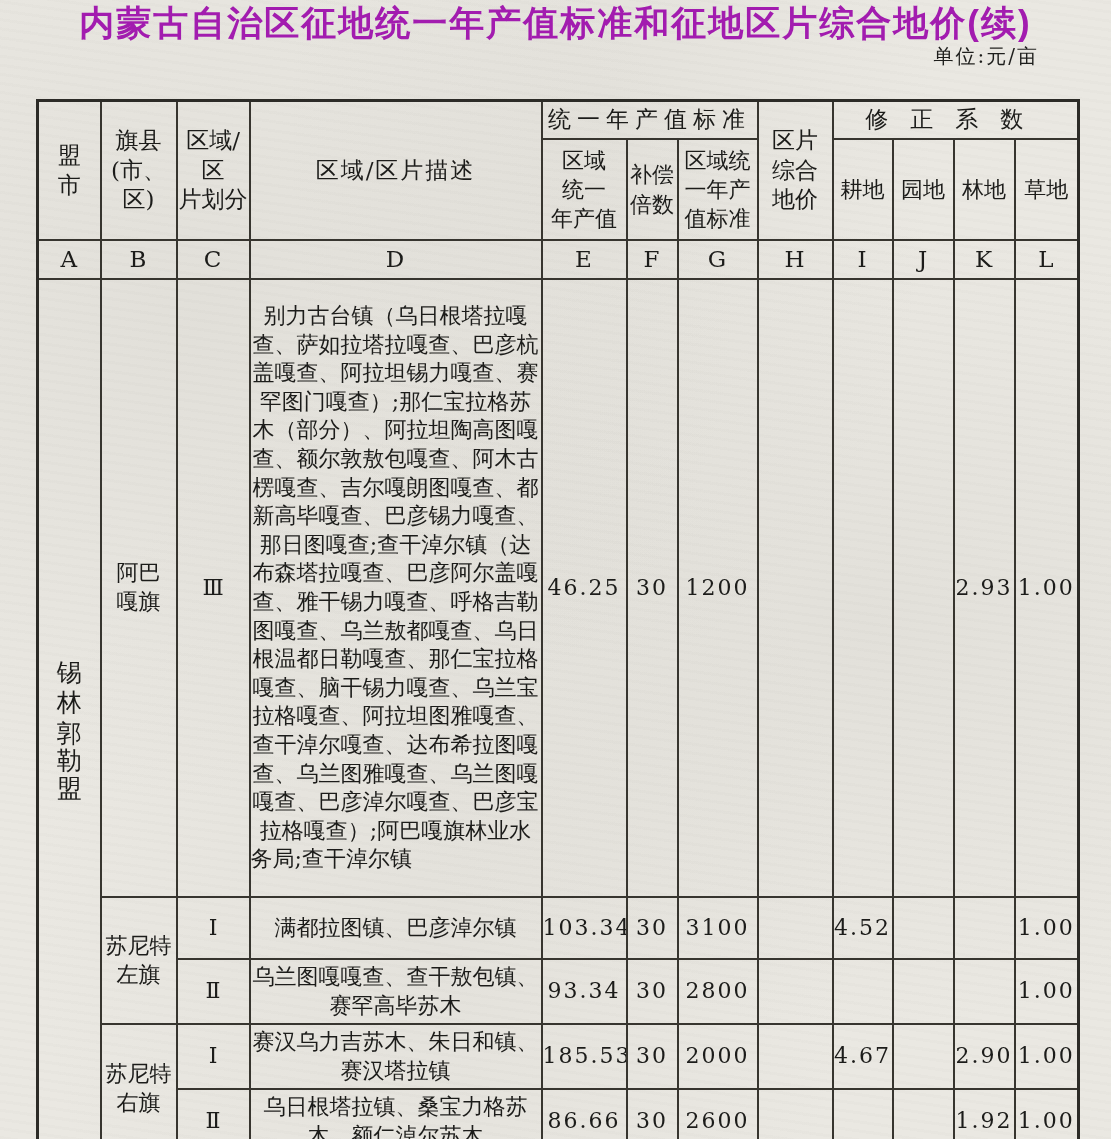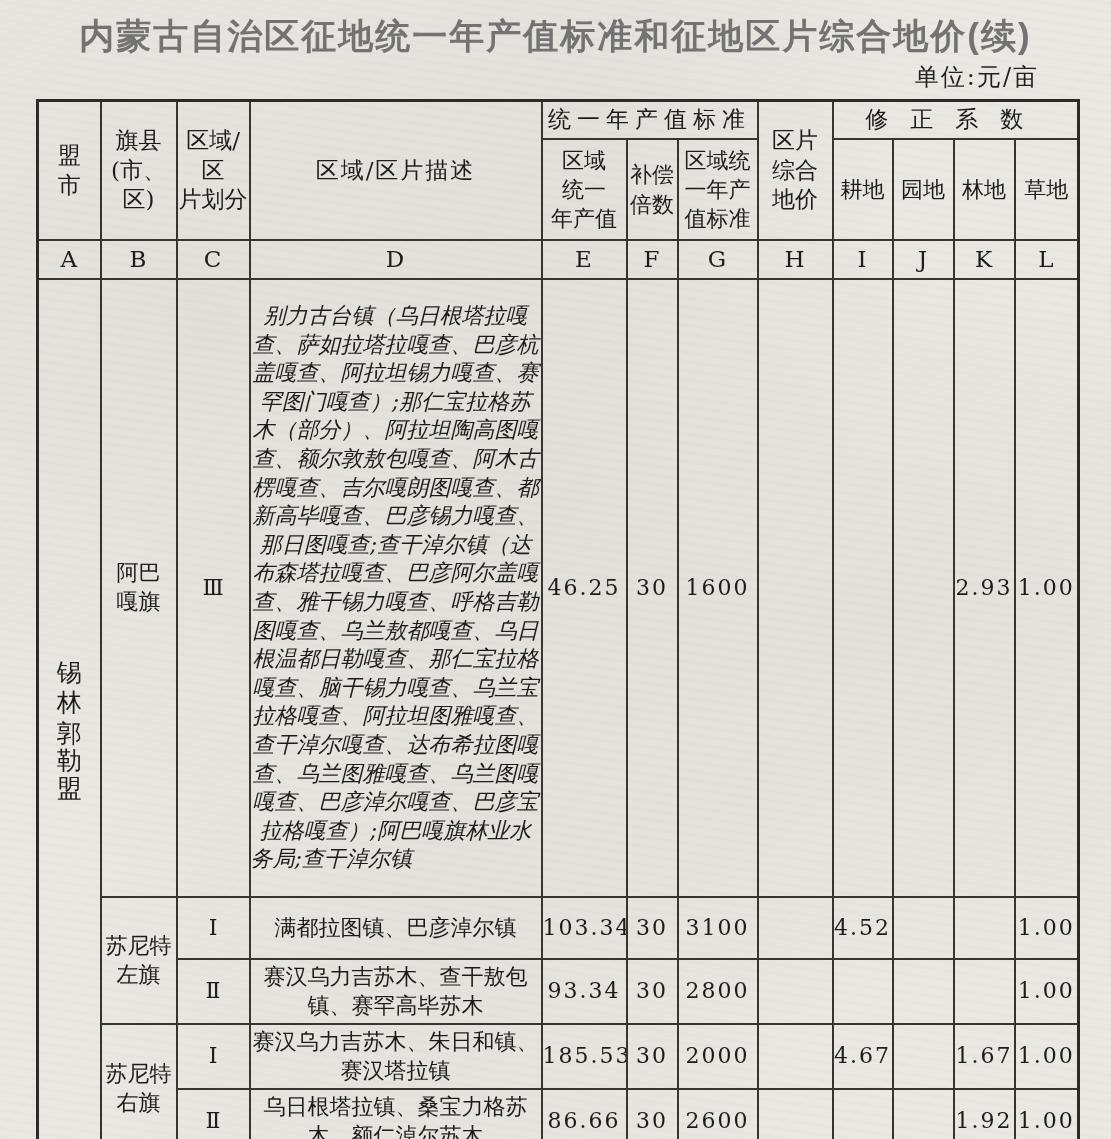--- a/index.html
+++ b/index.html
@@ -9,27 +9,27 @@
     color:#1c1c1a;
     background-color:#eae8e2;
     background-image:
       radial-gradient(ellipse at 18% 28%, rgba(150,148,140,.10), transparent 42%),
       radial-gradient(ellipse at 78% 55%, rgba(146,144,136,.09), transparent 46%),
       radial-gradient(ellipse at 55% 12%, rgba(140,138,130,.07), transparent 38%),
       radial-gradient(ellipse at 40% 80%, rgba(150,148,140,.08), transparent 44%),
       repeating-linear-gradient(8deg, rgba(120,118,110,.025) 0 3px, rgba(0,0,0,0) 3px 9px);
   }
   .title{
-    text-align:center;margin:0;padding-top:13px;
+    text-align:center;margin:0;
     font-family:"Liberation Sans","DejaVu Sans",sans-serif;
-    font-weight:700;font-size:35px;letter-spacing:2px;color:#737373;
+    font-weight:700;font-size:35px;letter-spacing:2px;color:#a21caf;
   }
   .unit{
-    position:absolute;top:61px;right:72px;
-    font-size:24px;letter-spacing:2px;color:#1e1e1c;
+    position:absolute;top:43px;right:72px;
+    font-size:20px;letter-spacing:2px;color:#1e1e1c;
   }
   table.doc{
     position:absolute;left:36px;top:99px;width:1040px;height:1037px;
     border-collapse:collapse;table-layout:fixed;
     border:3px solid #2c2b27;
   }
   table.doc td{
     border:2px solid #37352f;
     text-align:center;vertical-align:middle;
     padding:0;font-size:22px;line-height:1.3;color:#1c1c1a;
@@ -52,21 +52,21 @@
   tr.r5 td{height:63px;}
   td.league-cell span{
     display:inline-block;
     writing-mode:vertical-rl;text-orientation:upright;
     font-size:25px;letter-spacing:1.15em;line-height:1;
   }
   td.county{white-space:pre-line;font-size:24px;line-height:1.32;}
   td.zone{font-size:26px;}
   td.desc{
     text-align:justify;text-align-last:left;
-    padding:11px 16px 6px 21px;line-height:27.3px;font-size:22px;font-style:italic;
+    padding:11px 16px 6px 21px;line-height:27.3px;font-size:22px;
   }
   td.desc-s{
     text-align:left;padding:4px 8px 4px 21px;line-height:28px;font-size:22px;margin-top:36px;
   }
   td.num{letter-spacing:2px;}
 </style>
 </head>
 <body>
 
 <h1 class="title">内蒙古自治区征地统一年产值标准和征地区片综合地价(续)</h1>
@@ -134,21 +134,21 @@
   </tr>
 
   <tr class="r1">
     <td class="league-cell" rowspan="5"><span>锡林郭勒盟</span></td>
     <td class="county">阿巴
 嘎旗</td>
     <td class="zone">Ⅲ</td>
     <td class="desc">别力古台镇（乌日根塔拉嘎查、萨如拉塔拉嘎查、巴彦杭盖嘎查、阿拉坦锡力嘎查、赛罕图门嘎查）;那仁宝拉格苏木（部分）、阿拉坦陶高图嘎查、额尔敦敖包嘎查、阿木古楞嘎查、吉尔嘎朗图嘎查、都新高毕嘎查、巴彦锡力嘎查、那日图嘎查;查干淖尔镇（达布森塔拉嘎查、巴彦阿尔盖嘎查、雅干锡力嘎查、呼格吉勒图嘎查、乌兰敖都嘎查、乌日根温都日勒嘎查、那仁宝拉格嘎查、脑干锡力嘎查、乌兰宝拉格嘎查、阿拉坦图雅嘎查、查干淖尔嘎查、达布希拉图嘎查、乌兰图雅嘎查、乌兰图嘎嘎查、巴彦淖尔嘎查、巴彦宝拉格嘎查）;阿巴嘎旗林业水务局;查干淖尔镇</td>
     <td class="num">46.25</td>
     <td class="num">30</td>
-    <td class="num">1600</td>
+    <td class="num">1200</td>
     <td class="num"></td>
     <td class="num"></td>
     <td class="num"></td>
     <td class="num">2.93</td>
     <td class="num">1.00</td>
   </tr>
 
   <tr class="r2">
     <td class="county" rowspan="2">苏尼特
 左旗</td>
@@ -159,21 +159,21 @@
     <td class="num">3100</td>
     <td class="num"></td>
     <td class="num">4.52</td>
     <td class="num"></td>
     <td class="num"></td>
     <td class="num">1.00</td>
   </tr>
 
   <tr class="r3">
     <td class="zone">Ⅱ</td>
-    <td class="desc-s">赛汉乌力吉苏木、查干敖包镇、赛罕高毕苏木</td>
+    <td class="desc-s">乌兰图嘎嘎查、查干敖包镇、赛罕高毕苏木</td>
     <td class="num">93.34</td>
     <td class="num">30</td>
     <td class="num">2800</td>
     <td class="num"></td>
     <td class="num"></td>
     <td class="num"></td>
     <td class="num"></td>
     <td class="num">1.00</td>
   </tr>
 
@@ -181,21 +181,21 @@
     <td class="county" rowspan="2">苏尼特
 右旗</td>
     <td class="zone">Ⅰ</td>
     <td class="desc-s">赛汉乌力吉苏木、朱日和镇、赛汉塔拉镇</td>
     <td class="num">185.53</td>
     <td class="num">30</td>
     <td class="num">2000</td>
     <td class="num"></td>
     <td class="num">4.67</td>
     <td class="num"></td>
-    <td class="num">1.67</td>
+    <td class="num">2.90</td>
     <td class="num">1.00</td>
   </tr>
 
   <tr class="r5">
     <td class="zone">Ⅱ</td>
     <td class="desc-s">乌日根塔拉镇、桑宝力格苏木、额仁淖尔苏木</td>
     <td class="num">86.66</td>
     <td class="num">30</td>
     <td class="num">2600</td>
     <td class="num"></td>

